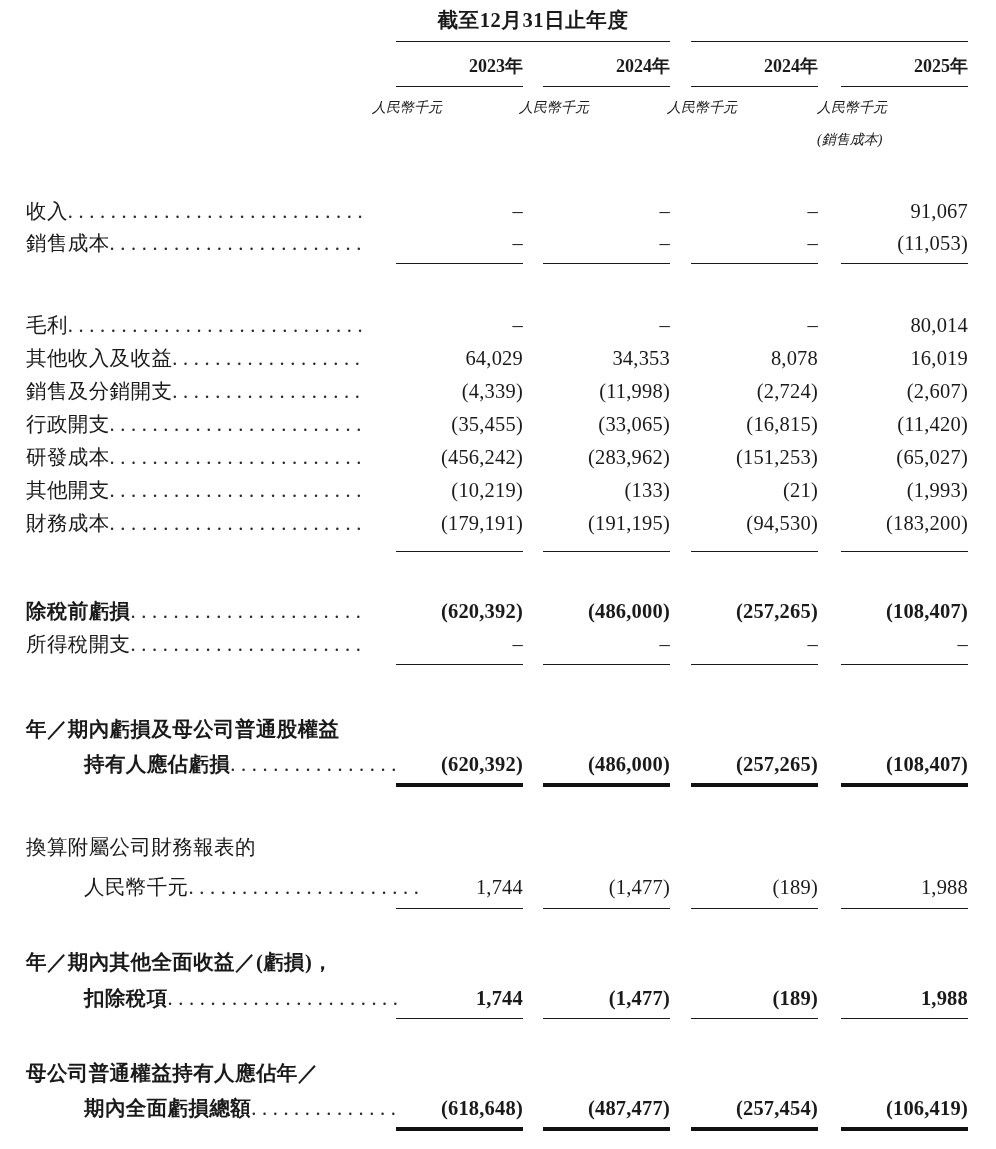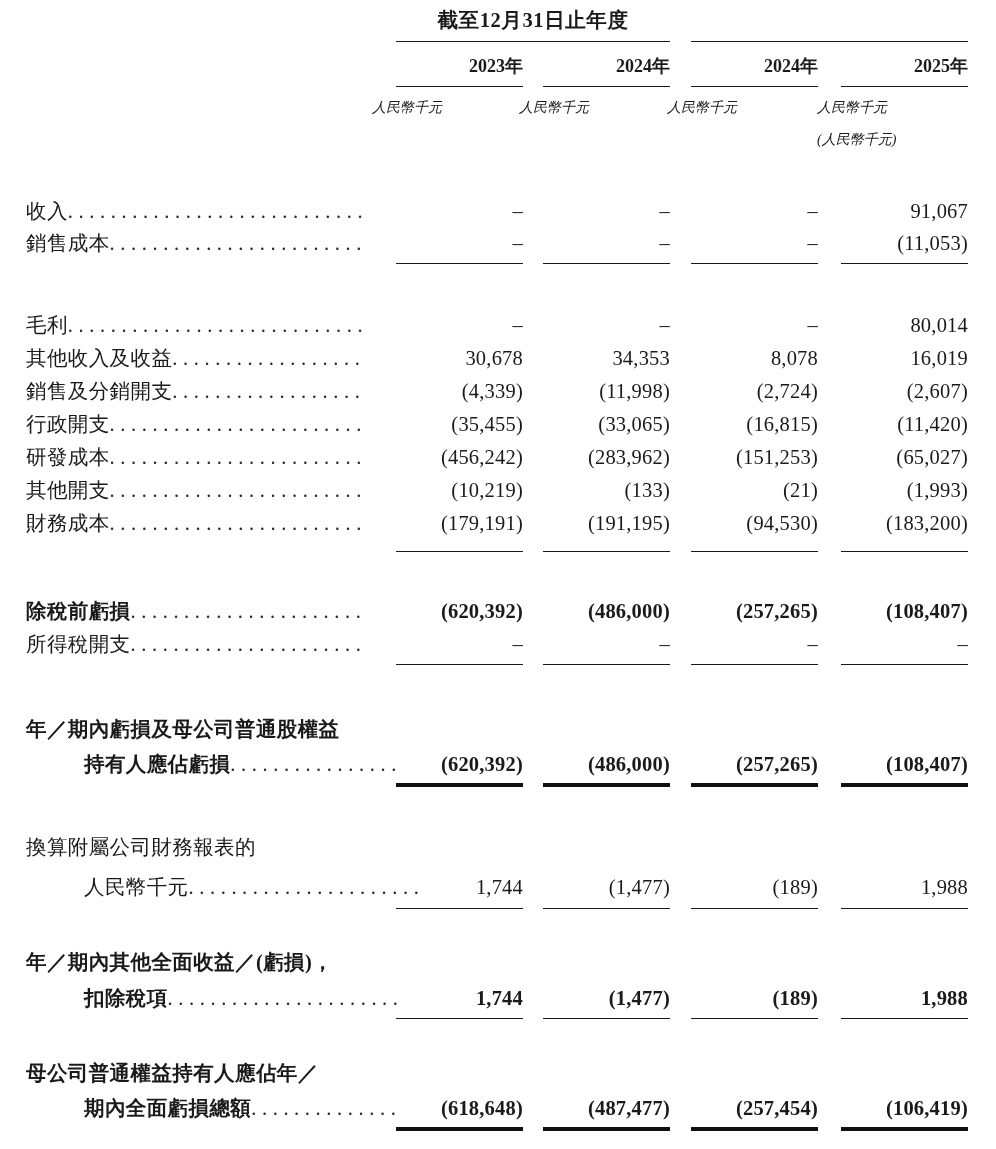--- a/index.html
+++ b/index.html
@@ -138,21 +138,21 @@
   <div class="rule r0" style="top:86px;"></div>
   <div class="rule r1" style="top:86px;"></div>
   <div class="rule r2" style="top:86px;"></div>
   <div class="rule r3" style="top:86px;"></div>
 
   <div class="hunit c0" style="top:94px;">人民幣千元</div>
   <div class="hunit c1" style="top:94px;">人民幣千元</div>
   <div class="hunit c2" style="top:94px;">人民幣千元</div>
   <div class="hunit c3" style="top:94px;">人民幣千元</div>
 
-  <div class="hunit c3" style="top:126px;">(人民幣千元)</div>
+  <div class="hunit c3" style="top:126px;">(銷售成本)</div>
 
   <div class="row" style="top:196px;">
     <div class="label"><span>收入</span><span class="leader">............................</span></div>
     <div class="cell c0">–</div>
     <div class="cell c1">–</div>
     <div class="cell c2">–</div>
     <div class="cell c3">91,067</div>
   </div>
 
   <div class="row" style="top:228px;">
@@ -171,21 +171,21 @@
   <div class="row" style="top:310px;">
     <div class="label"><span>毛利</span><span class="leader">............................</span></div>
     <div class="cell c0">–</div>
     <div class="cell c1">–</div>
     <div class="cell c2">–</div>
     <div class="cell c3">80,014</div>
   </div>
 
   <div class="row" style="top:343px;">
     <div class="label"><span>其他收入及收益</span><span class="leader">..................</span></div>
-    <div class="cell c0">30,678</div>
+    <div class="cell c0">64,029</div>
     <div class="cell c1">34,353</div>
     <div class="cell c2">8,078</div>
     <div class="cell c3">16,019</div>
   </div>
 
   <div class="row" style="top:376px;">
     <div class="label"><span>銷售及分銷開支</span><span class="leader">..................</span></div>
     <div class="cell c0">(4,339)</div>
     <div class="cell c1">(11,998)</div>
     <div class="cell c2">(2,724)</div>

